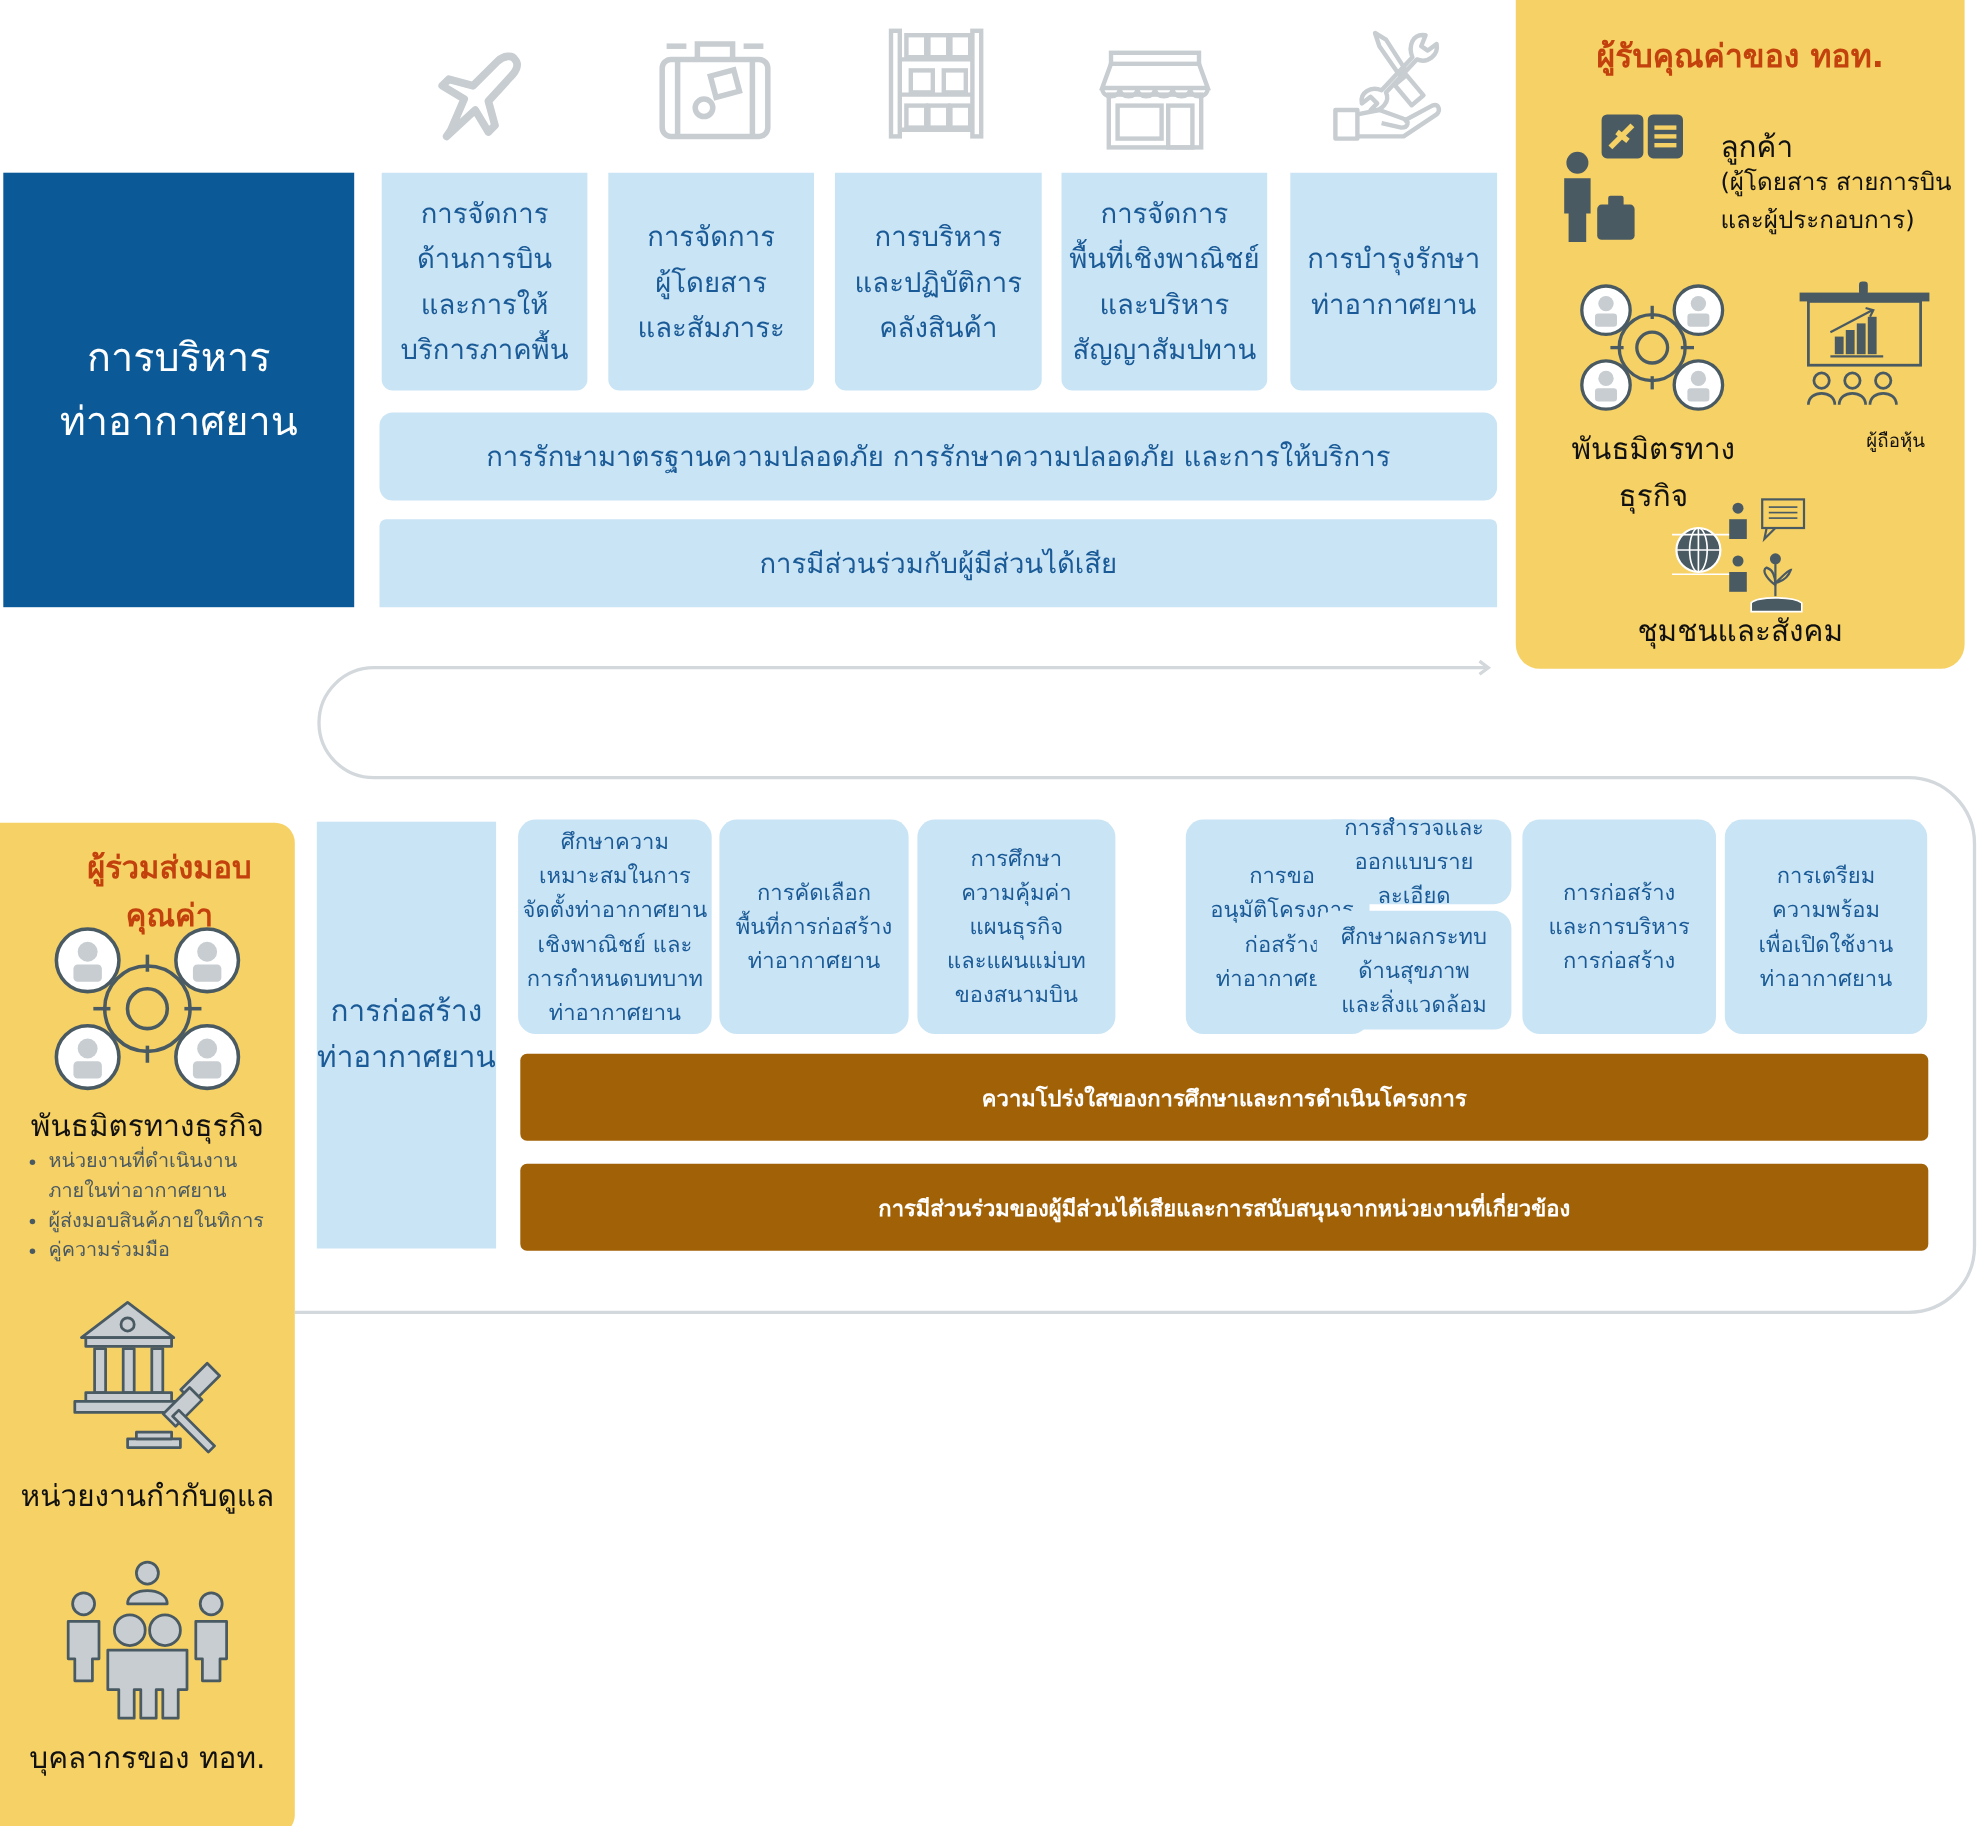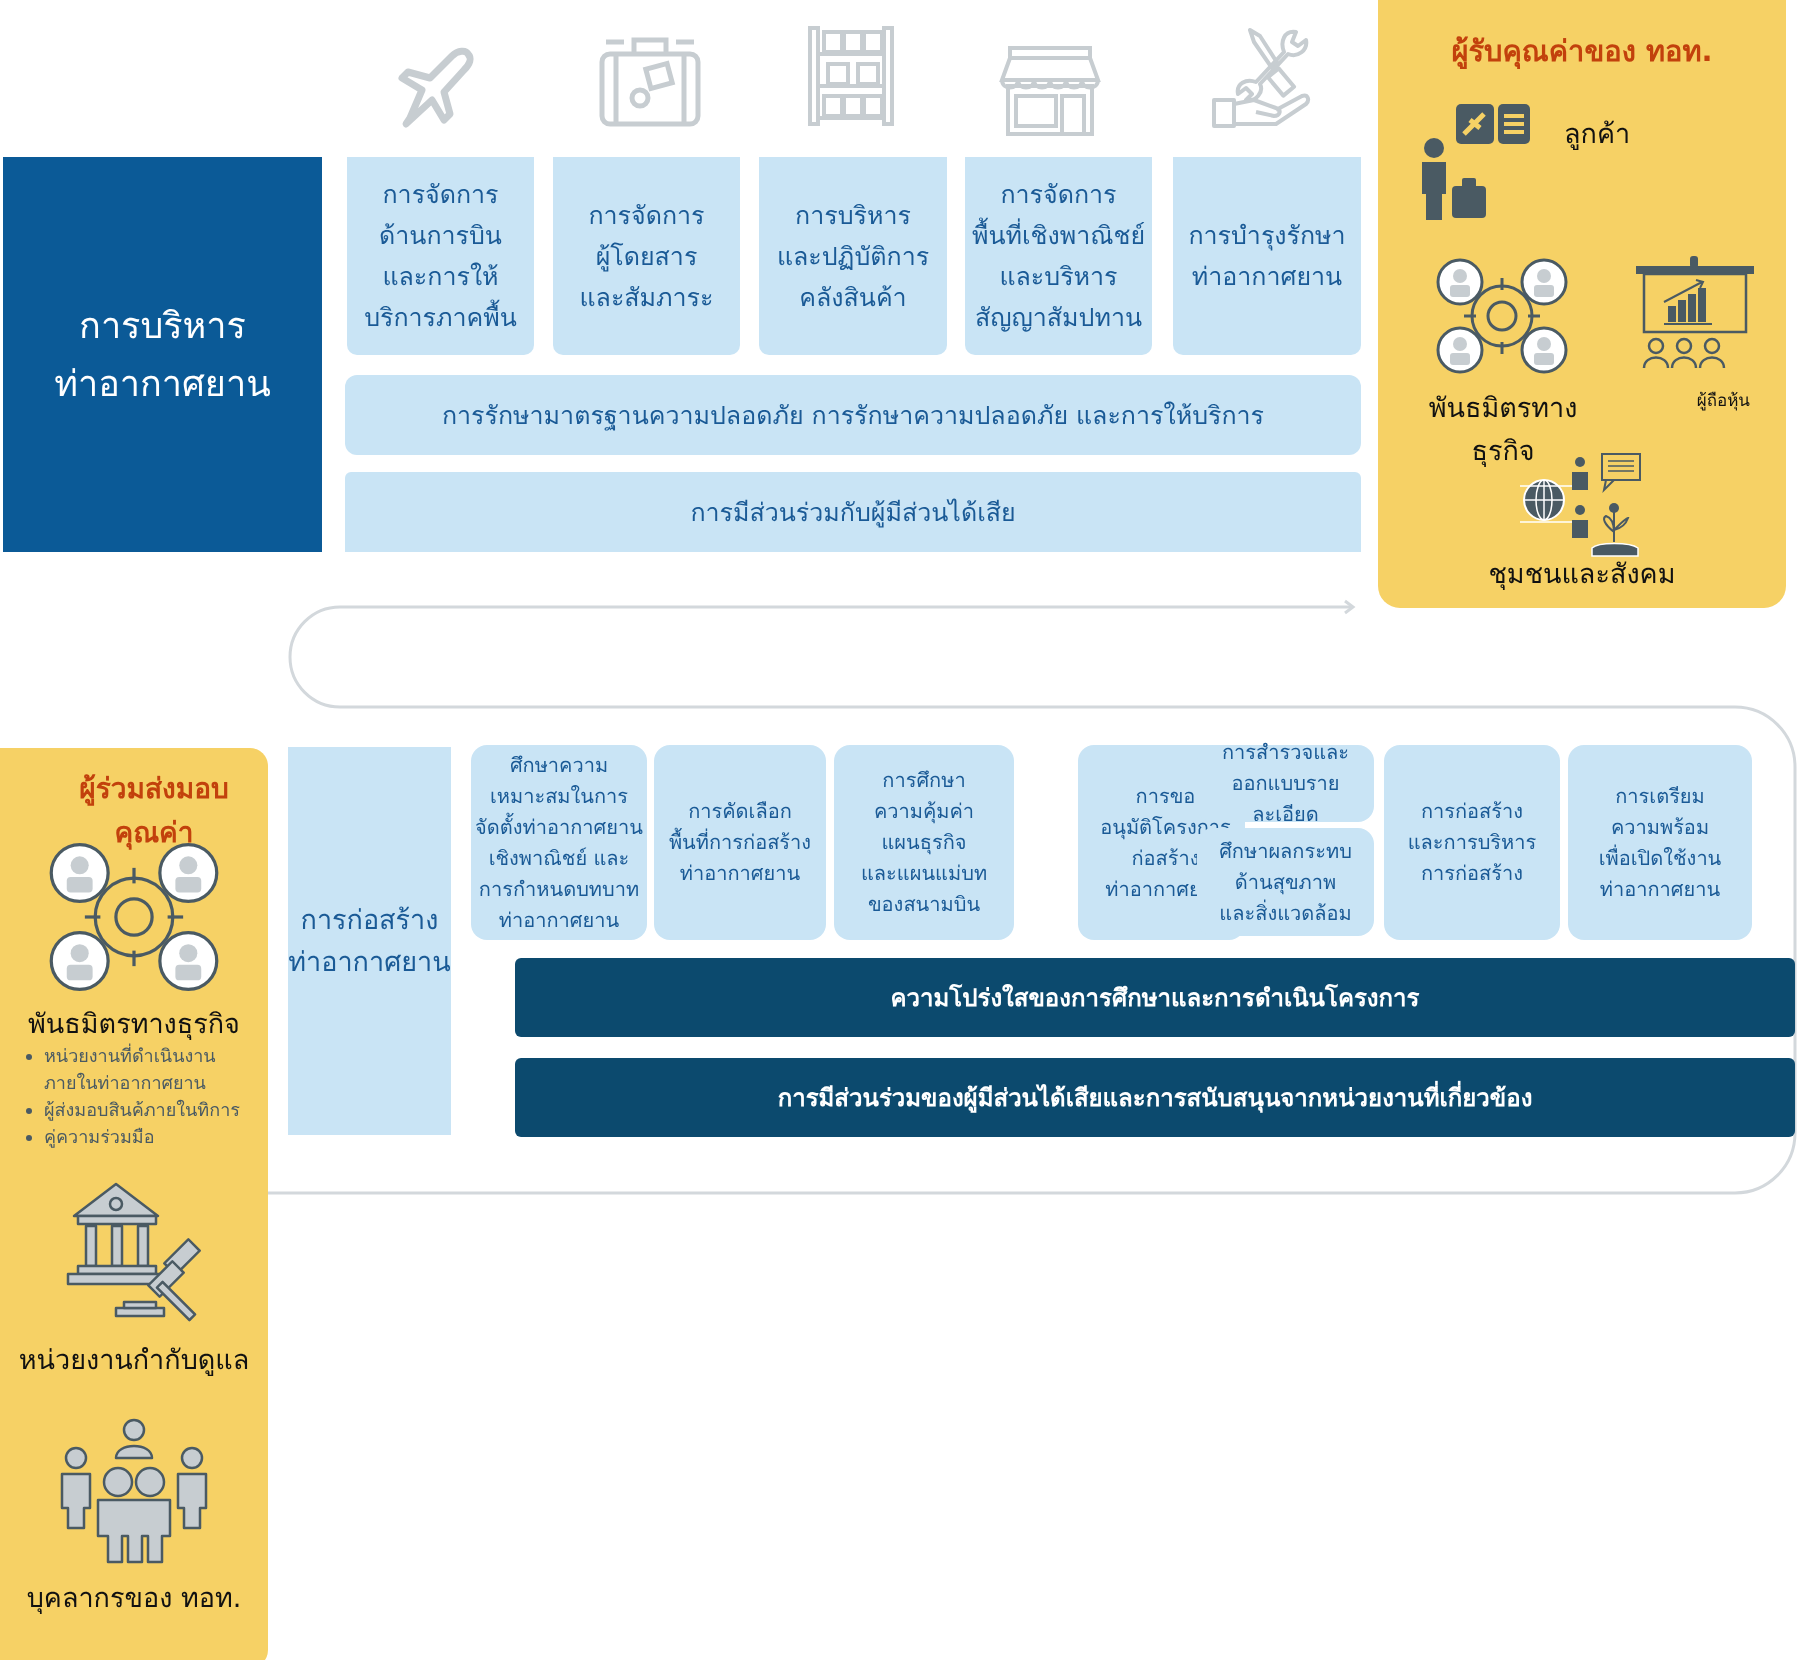--- a/index.html
+++ b/index.html
@@ -4,22 +4,22 @@
 <style>
   html, body { margin:0; padding:0; background:#ffffff; }
   body { width:1800px; height:1660px; position:relative; overflow:hidden;
          font-family:"DejaVu Sans","Liberation Sans",sans-serif; }
   .abs { position:absolute; box-sizing:border-box; }
   .lightbox { background:#c9e4f5; color:#1a5a96; border-radius:10px;
               display:flex; align-items:center; justify-content:center; text-align:center; }
   .top-box { font-size:25px; line-height:41px; border-radius:0 0 10px 10px; padding:0 6px; }
   .low-box { font-size:20px; line-height:31px; padding:0 4px; border-radius:16px; }
   .line { white-space:pre-line; }
-  .green { background:#0c4a6e; color:#ffffff; font-weight:bold; font-size:24px;
-           display:flex; align-items:center; justify-content:center; border-radius:6px;margin-left:42px; }
+  .green { background:#a16207; color:#ffffff; font-weight:bold; font-size:20px;
+           display:flex; align-items:center; justify-content:center; border-radius:6px; }
   .yellow { background:#f6d165; }
   .stake-title { font-weight:bold; color:#c2410c; }
   .dark { color:#111; }
   svg { overflow:visible; }
 </style>
 </head>
 <body>
 
 <svg class="abs" style="left:0;top:0;" width="1800" height="1660">
   <path d="M1352,607 L340,607 A50,50 0 0 0 340,707 L1735,707 A60,60 0 0 1 1795,767 L1795,1133 A60,60 0 0 1 1735,1193 L268,1193" fill="none" stroke="#d3d8dc" stroke-width="3"></path>
@@ -130,20 +130,22 @@
     <rect x="44" y="76" width="14" height="10" rx="2"></rect>
     </g>
     <path d="M46,32 L66,12 M52,18 L62,26" stroke="#f6d165" stroke-width="5"></path>
     <g stroke="#f6d165" stroke-width="4">
         <line x1="86" y1="14" x2="106" y2="14"></line>
         <line x1="86" y1="22" x2="106" y2="22"></line>
         <line x1="86" y1="30" x2="106" y2="30"></line>
       </g>
   </svg>
   <div class="abs dark" style="left:186px;top:112px;font-size:27px;">ลูกค้า</div>
+  <div class="abs dark line" style="left:186px;top:150px;font-size:22px;line-height:34px;">(ผู้โดยสาร สายการบิน
+และผู้ประกอบการ)</div>
 
   <svg class="abs" style="left:58px;top:258px;" width="132" height="116" viewBox="0 0 132 116">
     <g fill="none" stroke="#4a5a63" stroke-width="3">
       <circle cx="66" cy="58" r="30"></circle>
         <circle cx="66" cy="58" r="14"></circle>
       <line x1="66" y1="20" x2="66" y2="32"></line>
         <line x1="66" y1="84" x2="66" y2="96"></line>
       <line x1="28" y1="58" x2="40" y2="58"></line>
         <line x1="92" y1="58" x2="104" y2="58"></line>
     </g>

